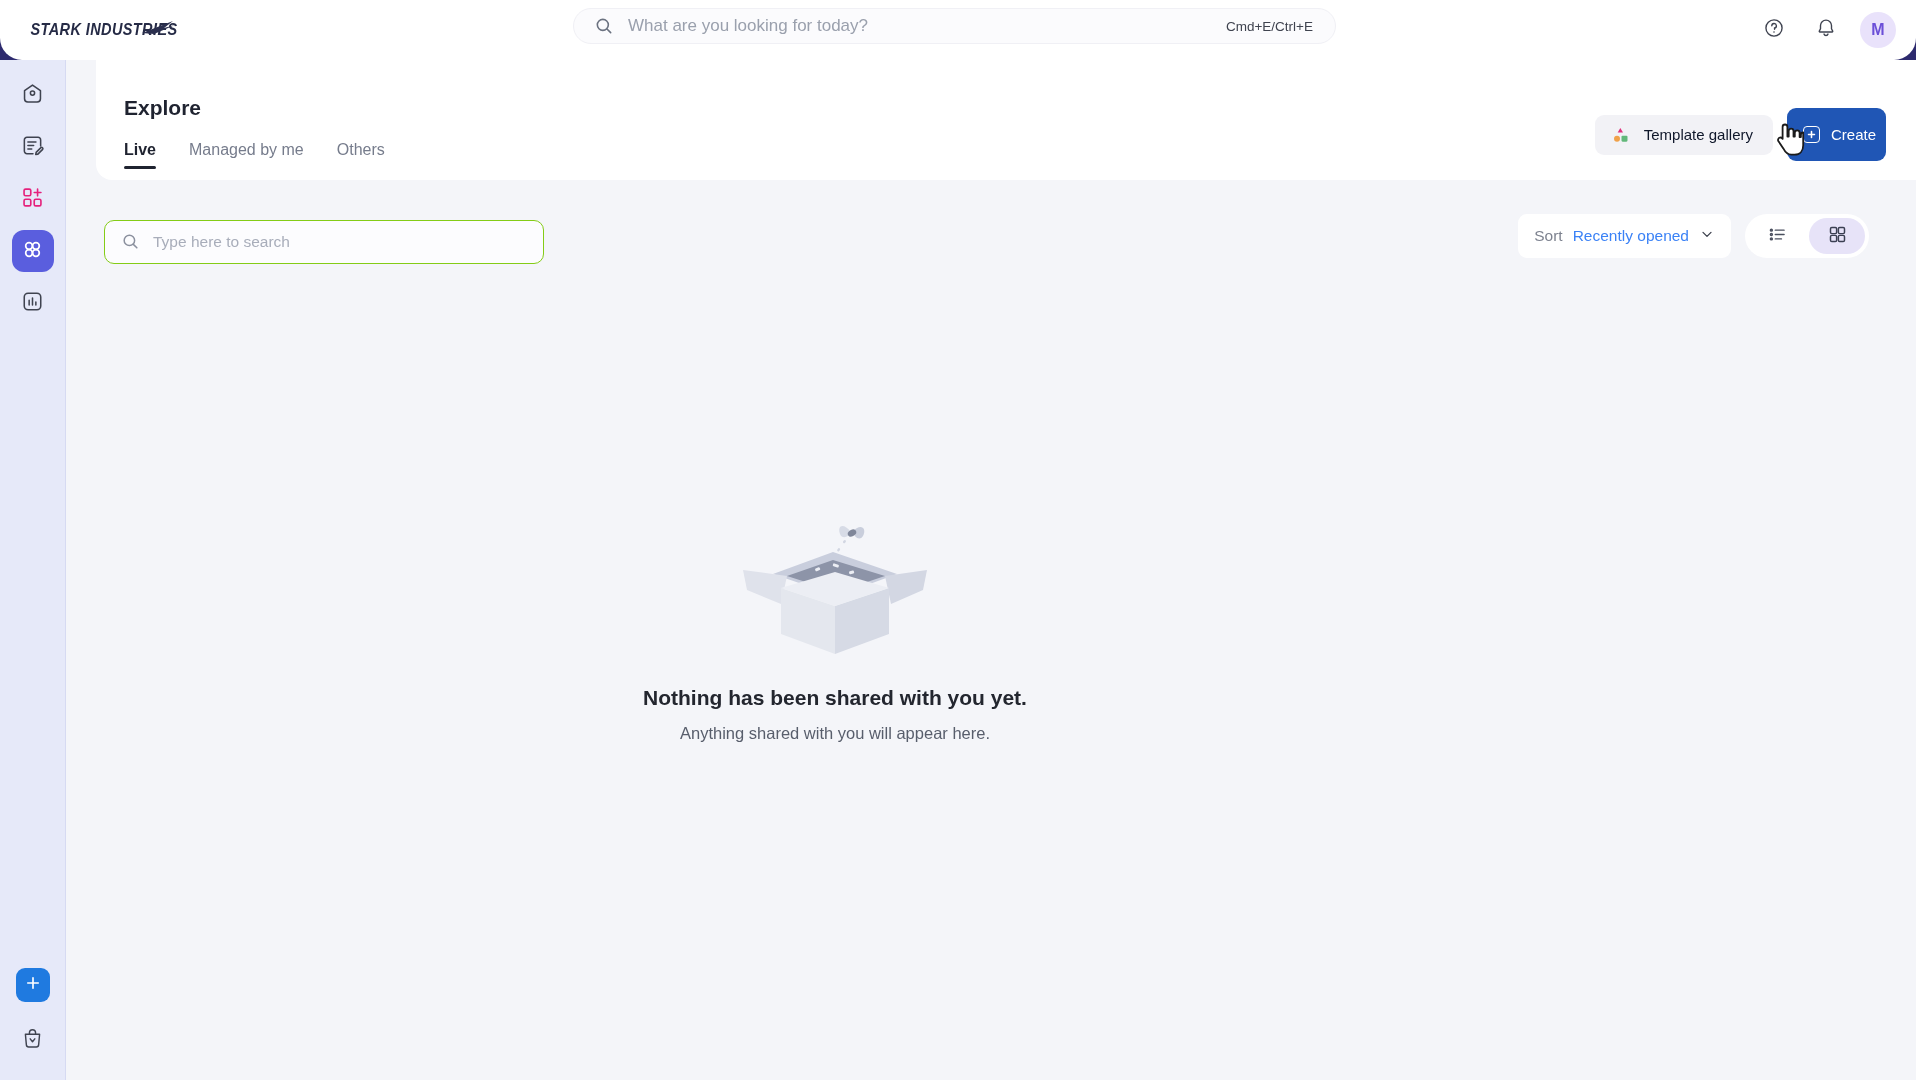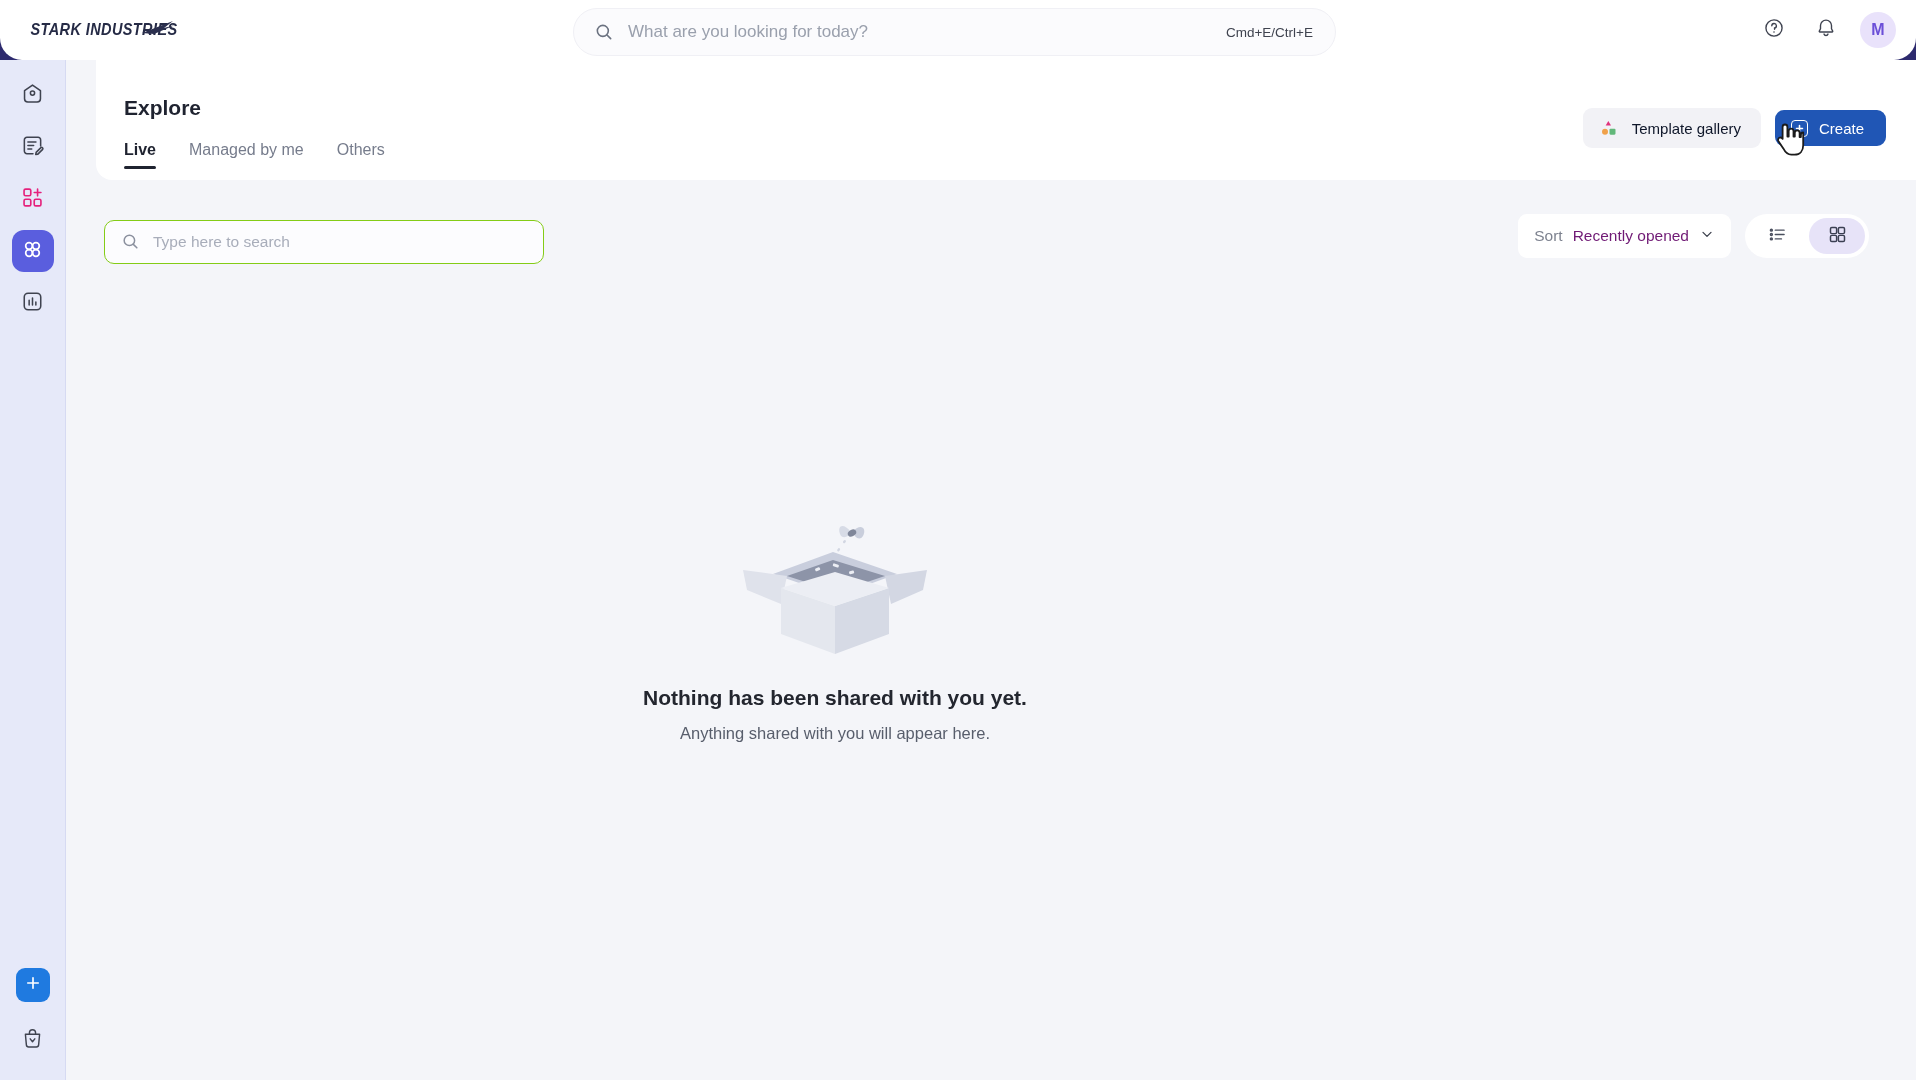--- a/index.html
+++ b/index.html
@@ -50,21 +50,21 @@
     transform: scaleY(1.12);
     white-space: nowrap;
   }
   .brand-swoosh {
     position: absolute; right: 4px; top: 8px;
     width: 34px; height: 16px;
   }
 
   .search-wrap {
     position: absolute; left: 573px; top: 8px;
-    width: 763px; height: 48px;
+    width: 763px; height: 36px;
     background: #fbfbfd;
     border: 1px solid #f0f0f5;
     border-radius: 24px;
     display: flex; align-items: center;
     padding: 0 22px 0 20px;
     z-index: 3;
   }
   .search-ico { width: 20px; height: 20px; flex: 0 0 20px; color: #6b7280; }
   .search-ph {
     flex: 1; margin-left: 14px;
@@ -161,21 +161,21 @@
     z-index: 22;
   }
   .btn-template {
     height: 40px; padding: 0 20px 0 16px;
     background: #f2f2f6; border-radius: 9px;
     display: flex; align-items: center; gap: 13px;
     font-size: 15px; color: #0f172a;
   }
   .tpl-ico { width: 20px; height: 20px; }
   .btn-create {
-    height: 36px; padding: 0 22px 0 16px;
+    height: 53px; padding: 0 10px 0 16px;
     background: #2056b5; border-radius: 9px;
     display: flex; align-items: center; gap: 11px;
     font-size: 15px; color: #ffffff; font-weight: normal;
   }
   .create-ico {
     width: 17px; height: 17px; border-radius: 4px;
     border: 1.6px solid #ffffff;
     display: flex; align-items: center; justify-content: center;
     font-size: 13px; line-height: 1;
   }
@@ -192,21 +192,21 @@
   .toolbar-search .search-ph { font-size: 15.5px; color: #a8adba; margin-left: 12px; }
 
   .sort-pill {
     position: absolute; right: 185px; top: 214px;
     height: 44px; padding: 0 16px;
     background: #ffffff; border-radius: 9px;
     display: flex; align-items: center; gap: 10px;
     z-index: 15;
   }
   .sort-label { font-size: 15.5px; color: #7d828f; }
-  .sort-value { font-size: 15.5px; color: #701a75; }
+  .sort-value { font-size: 15.5px; color: #3b82f6; }
 
   .view-toggle {
     position: absolute; right: 47px; top: 214px;
     height: 44px; padding: 4px;
     background: #ffffff; border-radius: 22px;
     display: flex; align-items: center; gap: 4px;
     z-index: 15;
   }
   .view-btn {
     width: 56px; height: 36px; border-radius: 18px;

